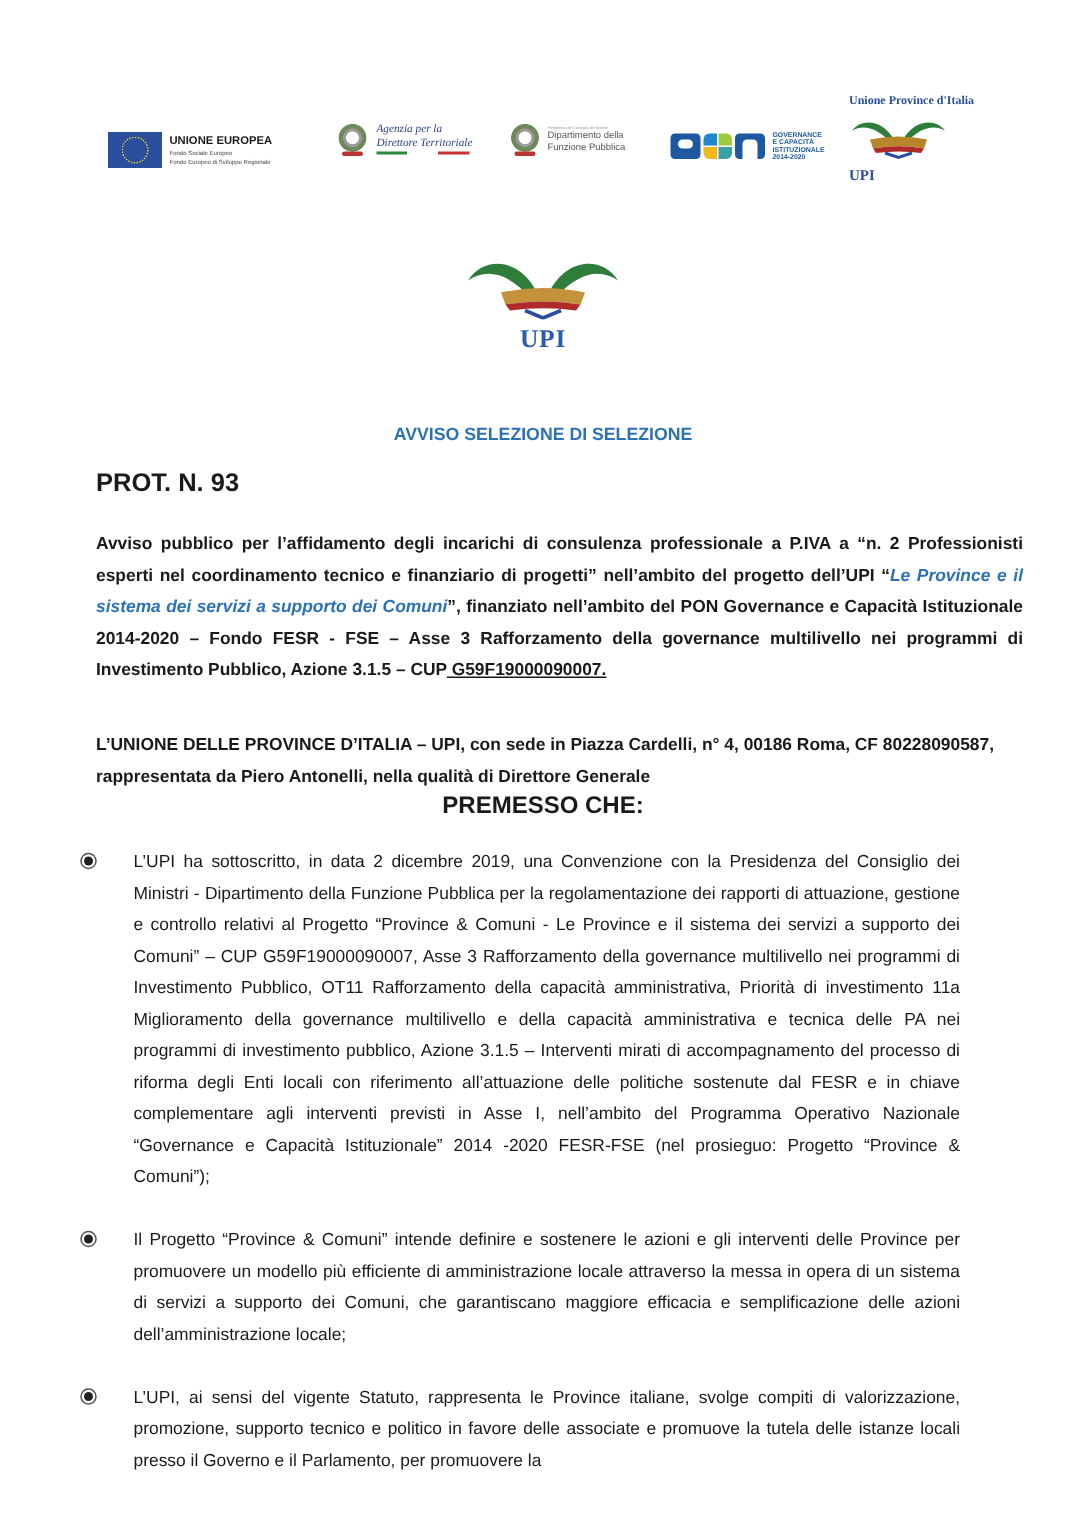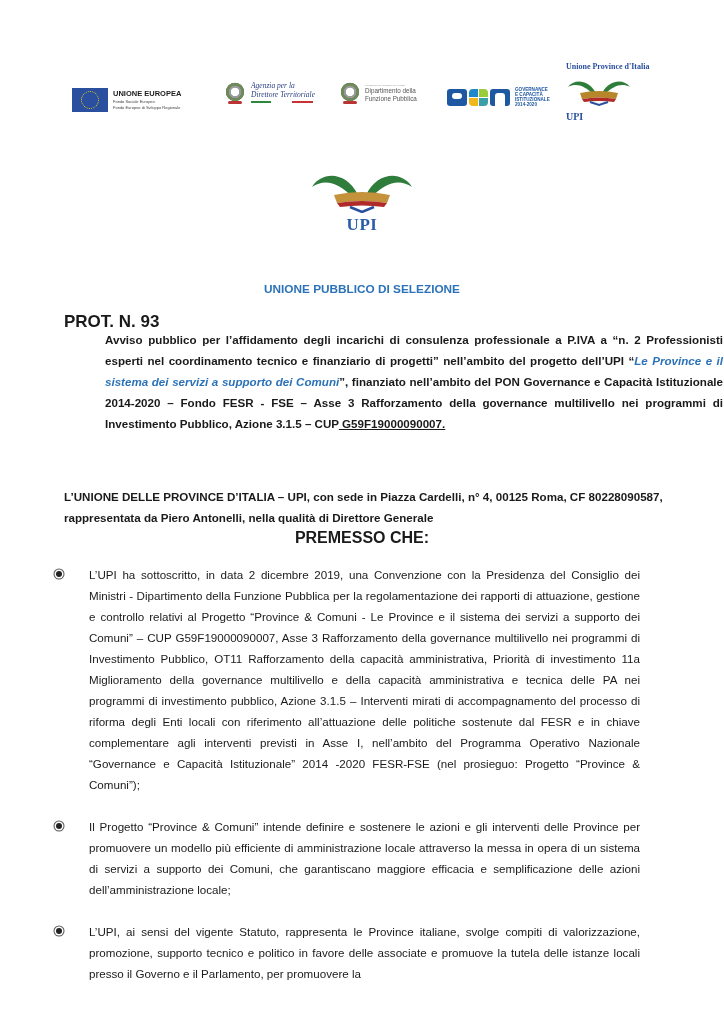--- a/index.html
+++ b/index.html
@@ -47,21 +47,21 @@
   .upi-emblem { margin:0 auto; }
   .upi-name-small { font-family:"Liberation Serif", serif; font-weight:bold; font-size:10px; color:#2a4f9e; }
 
   .upi-big { position:absolute; left:310px; top:165px; width:104px; text-align:center; }
   .upi-name-big { font-family:"Liberation Serif", serif; font-weight:bold; font-size:17px; color:#2b5ea7; margin-top:-2px; letter-spacing:0.5px; }
 
   .content { position:absolute; left:64px; width:618px; font-size:11.6px; line-height:21px; }
   .title { position:absolute; top:282px; left:0; width:724px; text-align:center;
            color:#2b72b8; font-weight:bold; font-size:11.8px; }
   .prot { position:absolute; top:312px; left:64px; font-weight:bold; font-size:17px;text-align:right; }
-  .intro { top:329px; font-weight:bold; text-align:justify;margin-left:41px; }
+  .intro { top:352px; font-weight:bold; text-align:justify; }
   .intro .blue { color:#2b72b8; font-style:italic; }
   .intro .u { text-decoration:underline; }
   .party { top:486px; font-weight:bold; }
   .premesso { position:absolute; top:529px; left:0; width:724px; text-align:center; font-weight:bold; font-size:16px; }
   .bullets { position:absolute; top:564px; left:89px; width:551px; font-size:11.6px; line-height:21px; text-align:justify; margin:0; padding:0; list-style:none; }
   .bullets li { position:relative; margin-bottom:21px; }
   .bullet-dot { position:absolute; left:-33px; top:7px; width:6px; height:6px; border-radius:50%;
                 background:#222; box-shadow:0 0 0 1.5px #fff, 0 0 0 2.5px #555; }
 </style>
 </head>
@@ -133,28 +133,28 @@
   <svg width="104" height="48" viewBox="0 0 104 48">
     <path d="M48 30 C36 6, 12 6, 2 22 C14 14, 28 16, 44 34 Z" fill="#2f7d3a"></path>
     <path d="M56 30 C68 6, 92 6, 102 22 C90 14, 76 16, 60 34 Z" fill="#2f7d3a"></path>
     <path d="M24 30 Q52 24 80 30 L77 38 Q52 34 27 38 Z" fill="#c4923a"></path>
     <path d="M27 38 Q52 34 77 38 L74 42 Q52 39 30 42 Z" fill="#b02a2a"></path>
     <path d="M40 42 L52 47 L64 42" stroke="#2a4f9e" stroke-width="2.5" fill="none"></path>
   </svg>
   <div class="upi-name-big">UPI</div>
 </div>
 
-<div class="title">UNIONE PUBBLICO DI SELEZIONE</div>
+<div class="title">AVVISO SELEZIONE DI SELEZIONE</div>
 <div class="prot">PROT. N. 93</div>
 
 <div class="content intro">
   <span>Avviso pubblico per l’affidamento degli incarichi di consulenza professionale a P.IVA a “n. 2 Professionisti esperti nel coordinamento tecnico e finanziario di progetti” nell’ambito del progetto dell’UPI “</span><span class="blue">Le Province e il sistema dei servizi a supporto dei Comuni</span><span>”, finanziato nell’ambito del PON Governance e Capacità Istituzionale 2014-2020 – Fondo FESR - FSE – Asse 3 Rafforzamento della governance multilivello nei programmi di Investimento Pubblico, Azione 3.1.5 – CUP</span><span class="u"> G59F19000090007.</span>
 </div>
 
-<div class="content party">L’UNIONE DELLE PROVINCE D’ITALIA – UPI, con sede in Piazza Cardelli, n° 4, 00125 Roma, CF 80228090587, rappresentata da Piero Antonelli, nella qualità di Direttore Generale</div>
+<div class="content party">L’UNIONE DELLE PROVINCE D’ITALIA – UPI, con sede in Piazza Cardelli, n° 4, 00186 Roma, CF 80228090587, rappresentata da Piero Antonelli, nella qualità di Direttore Generale</div>
 
 <div class="premesso">PREMESSO CHE:</div>
 
 <ul class="bullets">
   <li>
     <span class="bullet-dot"></span>
     <span>L’UPI ha sottoscritto, in data 2 dicembre 2019, una Convenzione con la Presidenza del Consiglio dei Ministri - Dipartimento della Funzione Pubblica per la regolamentazione dei rapporti di attuazione, gestione e controllo relativi al Progetto “Province &amp; Comuni - Le Province e il sistema dei servizi a supporto dei Comuni” – CUP G59F19000090007, Asse 3 Rafforzamento della governance multilivello nei programmi di Investimento Pubblico, OT11 Rafforzamento della capacità amministrativa, Priorità di investimento 11a Miglioramento della governance multilivello e della capacità amministrativa e tecnica delle PA nei programmi di investimento pubblico, Azione 3.1.5 – Interventi mirati di accompagnamento del processo di riforma degli Enti locali con riferimento all’attuazione delle politiche sostenute dal FESR e in chiave complementare agli interventi previsti in Asse I, nell’ambito del Programma Operativo Nazionale “Governance e Capacità Istituzionale” 2014 -2020 FESR-FSE (nel prosieguo: Progetto “Province &amp; Comuni”);</span>
   </li>
   <li>
     <span class="bullet-dot"></span>

